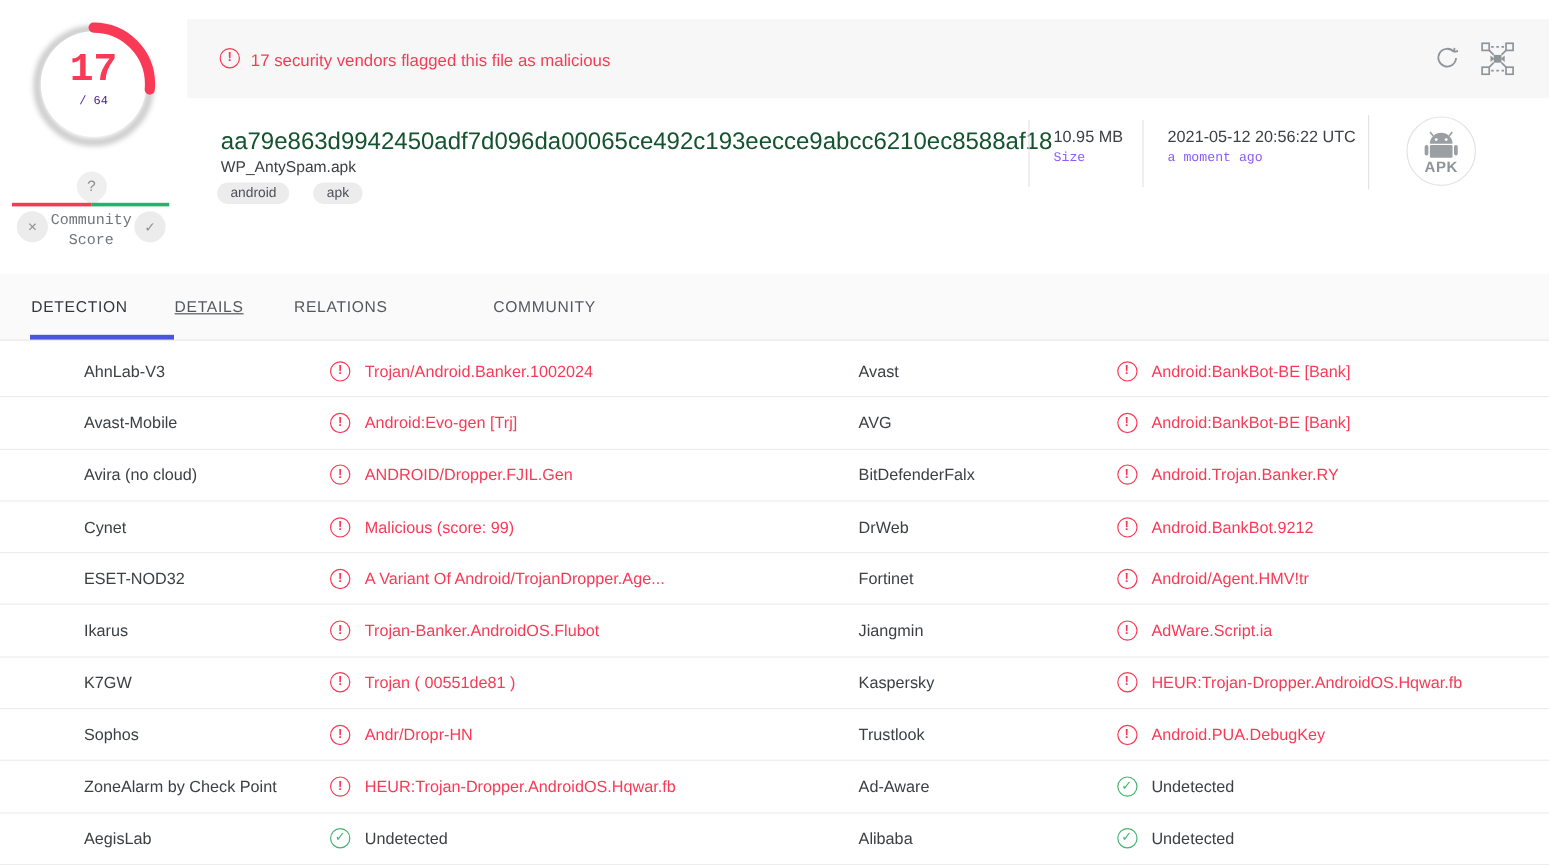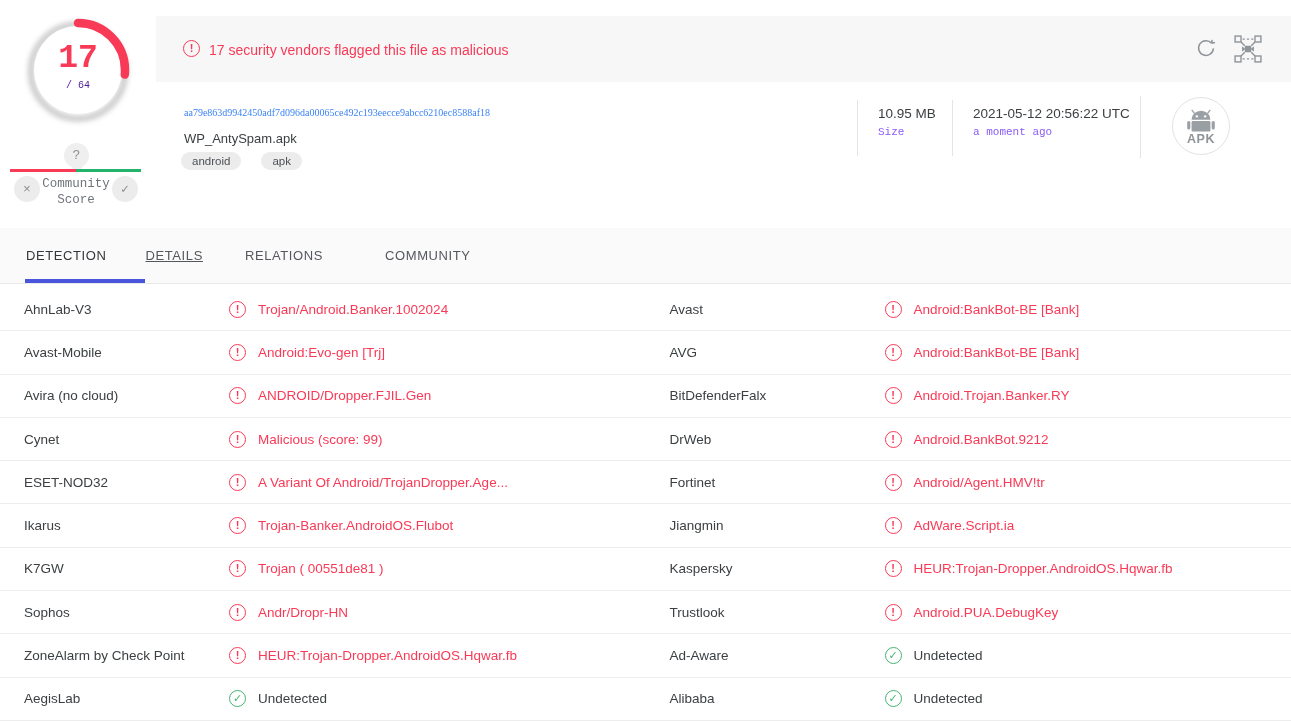--- a/index.html
+++ b/index.html
@@ -40,47 +40,47 @@
   #banner-text{position:absolute; left:53px; top:26px; font-size:14px; color:var(--red);}
   .sicon{display:inline-flex; width:17px; height:17px; border:1.5px solid currentColor;
     border-radius:50%; align-items:center; justify-content:center;
     font-size:11px; font-weight:700; line-height:1; flex:none;}
   .sicon.malicious{color:var(--red);}
   .sicon.undetected{color:var(--green);}
   #reload-btn{position:absolute; left:1038px; top:21px; width:24px; height:24px; cursor:pointer;}
   #expand-btn{position:absolute; left:1078px; top:19px; width:28px; height:28px; cursor:pointer;}
 
   #file-info{position:absolute; left:0; top:66px; width:100%; height:128px; background:#fff;}
-  #file-hash{position:absolute; left:28px; top:25px; font-size:10px; color:#3b82f6;font-family:Liberation Serif, serif;}
+  #file-hash{position:absolute; left:28px; top:25px; font-size:20px; color:#14532d;}
   #file-name{position:absolute; left:28px; top:49px; font-size:13px; color:var(--dark);}
   #file-tags{position:absolute; left:25px; top:70px; display:flex; gap:20px;}
   .tag-pill{background:#ececec; border-radius:10px; padding:3px 11px; font-size:11.5px;
     color:#4d5156; cursor:pointer;}
   .vdiv{position:absolute; width:1px; background:#e4e4e4; top:18px; height:56px;}
   #vdiv-1{left:701px;} #vdiv-2{left:796px;} #vdiv-3{left:984px; top:14px; height:62px;}
   .meta-value{position:absolute; top:24px; font-size:13.5px; color:var(--dark);}
   .meta-label{position:absolute; top:44px; font-size:11px; color:#8b5cf6;font-family:Liberation Mono, monospace;}
   #size-value,#size-label{left:722px;}
   #date-value,#date-label{left:817px;}
   #apk-badge{position:absolute; left:1016px; top:15px; width:58px; height:58px; border-radius:50%;
     border:1px solid #e3e3e3; display:flex; flex-direction:column; align-items:center; justify-content:center;}
   #apk-label{font-size:12.5px; font-weight:700; color:#8f9499; letter-spacing:.5px; margin-top:-2px;}
 
   
   #tabbar{position:absolute; left:0; top:228px; width:1291px; height:56px; background:#fafafa;
     border-bottom:1px solid #e9e9e9; display:flex; align-items:center; padding-left:26px;}
   .tab{font-size:13px; letter-spacing:.6px; color:#54575c; cursor:pointer; white-space:nowrap;}
-  .tab.t0{margin-right:39px;} .tab.t1{margin-right:42px;text-decoration:underline;} .tab.t2{margin-right:62px;}
+  .tab.t0{margin-right:39px;} .tab.t1{margin-right:42px;text-decoration:underline;} .tab.t2{margin-right:88px;}
   .tab.active{color:#33363a;}
   #tab-underline{position:absolute; left:25px; bottom:0; width:120px; height:4px; background:var(--blue);}
 
   
   #detection-table{position:absolute; left:0; top:288px; width:1291px;}
   .trow{display:flex; width:100%; height:43.3px; border-bottom:1px solid var(--border);}
-  .half{width:50%; display:flex; align-items:center; padding-left:24px;}
+  .half{width:50%; display:flex; align-items:center; padding-left:70px;}
   .engine{width:205px; font-size:13.5px; color:var(--dark); flex:none;}
   .half.right .engine{width:215px;}
   .result{display:flex; align-items:center; gap:12px; font-size:13.5px;}
   .result-text.malicious{color:var(--red);}
   .result-text.undetected{color:var(--dark);}
 </style>
 </head>
 <body>
 
 <div id="app">

